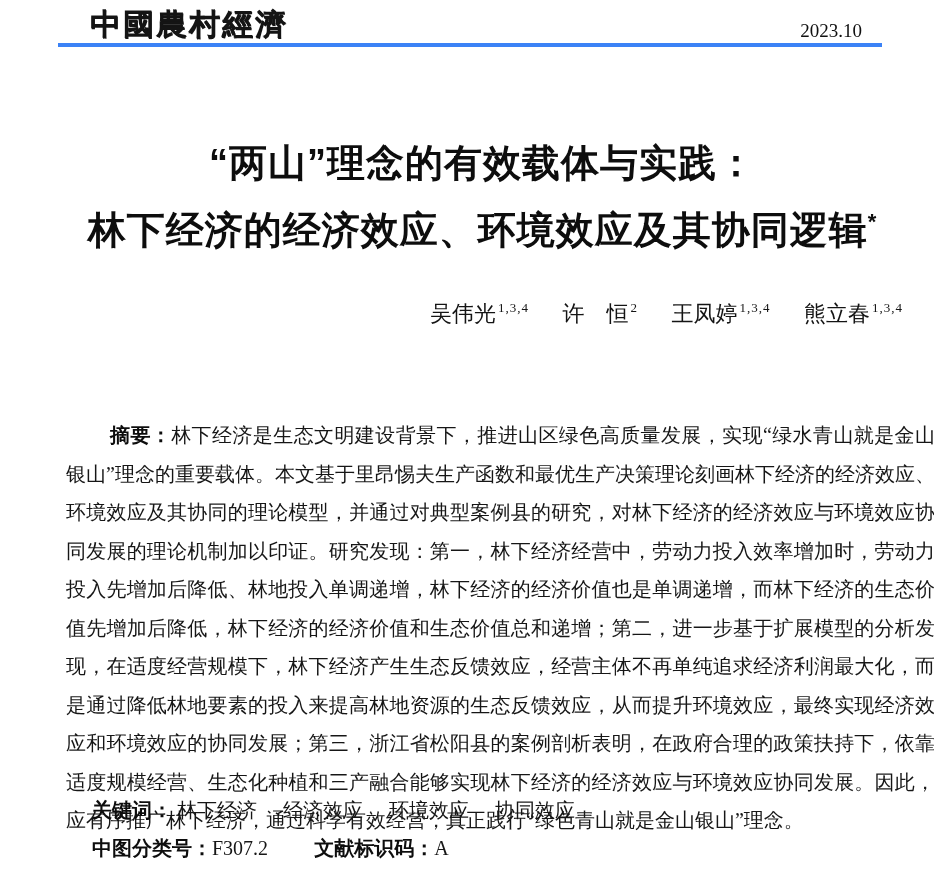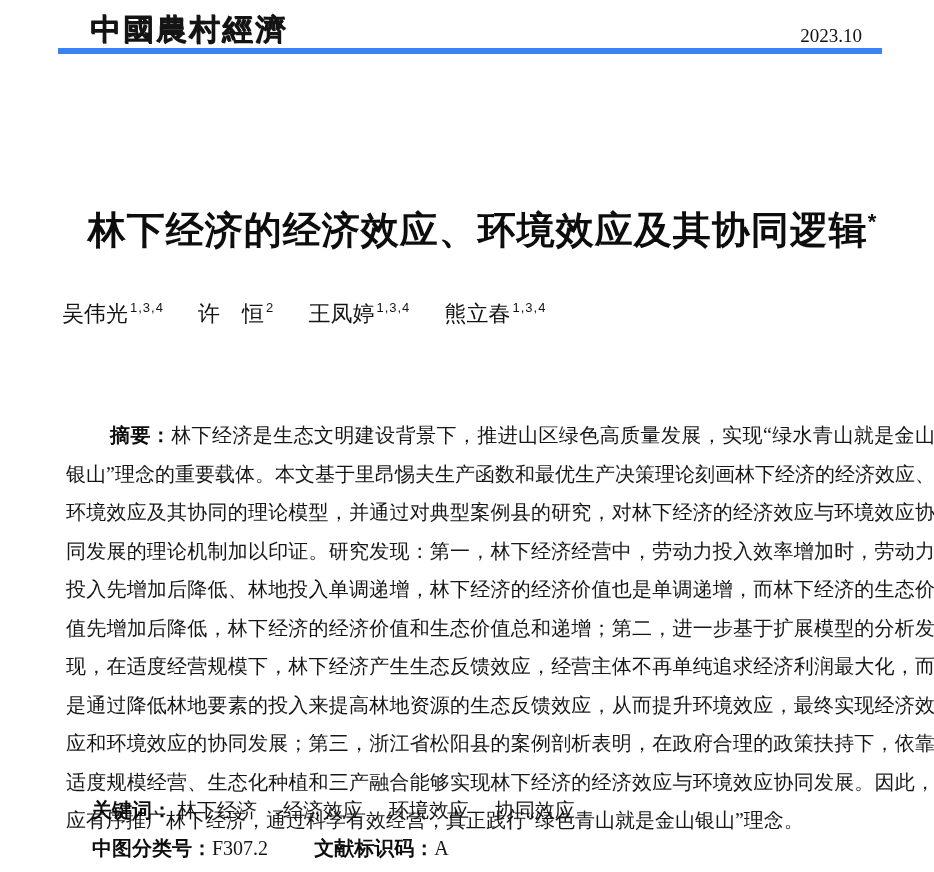--- a/index.html
+++ b/index.html
@@ -7,22 +7,22 @@
   body {
     width: 934px; height: 872px;
     background: #ffffff; color: #111;
     position: relative; overflow: hidden;
     font-family: "Liberation Serif", serif;
   }
 
   
   .page-header {
     position: absolute; left: 58px; top: 0;
-    width: 824px; height: 54px;
-    border-bottom: 6px solid #3b82f6;
+    width: 824px; height: 47px;
+    border-bottom: 4px solid #3b82f6;
   }
   .journal-logo {
     position: absolute; left: 32px; bottom: 3px;
     font-family: "Liberation Serif", serif;
     font-weight: 900; font-size: 31px; line-height: 31px;
     letter-spacing: 2px; color: #141414;
     text-shadow: 0.5px 0.5px 0 #141414;
     transform: scaleY(0.95);
   }
   .issue-date {
@@ -40,22 +40,22 @@
     color: #0d0d0d; letter-spacing: 1px;
   }
   .article-title sup {
     font-size: 22px; line-height: 0; vertical-align: 14px;
     font-weight: bold;
   }
 
   
   .authors-row {
     position: absolute; left: 48px; top: 297px; width: 869px;
-    text-align: left; font-size: 22px; line-height: 34px;
-    font-family: Liberation Sans, sans-serif; color: #141414;
+    text-align: right; font-size: 22px; line-height: 34px;
+    font-family: Liberation Serif, serif; color: #141414;
   }
   .author { display: inline-block; margin: 0 14px; white-space: nowrap; }
   .author sup {
     font-size: 13px; vertical-align: 9px; line-height: 0;
     margin-left: 2px; letter-spacing: 1px;
   }
 
   
   .abstract {
     position: absolute; left: 56px; top: 406px; width: 869px;
@@ -90,21 +90,21 @@
 </style>
 </head>
 <body>
 
 <div class="page-header">
   <div class="journal-logo">中國農村經濟</div>
   <div class="issue-date">2023.10</div>
 </div>
 
 <h1 class="article-title">
-  <br>
+  <span>“两山”理念的有效载体与实践：</span><br>
   <span>林下经济的经济效应、环境效应及其协同逻辑</span><sup>*</sup>
 </h1>
 
 <div class="authors-row">
   <span class="author"><span>吴伟光</span><sup>1,3,4</sup></span>
   <span class="author"><span>许　恒</span><sup>2</sup></span>
   <span class="author"><span>王凤婷</span><sup>1,3,4</sup></span>
   <span class="author"><span>熊立春</span><sup>1,3,4</sup></span>
 </div>
 

